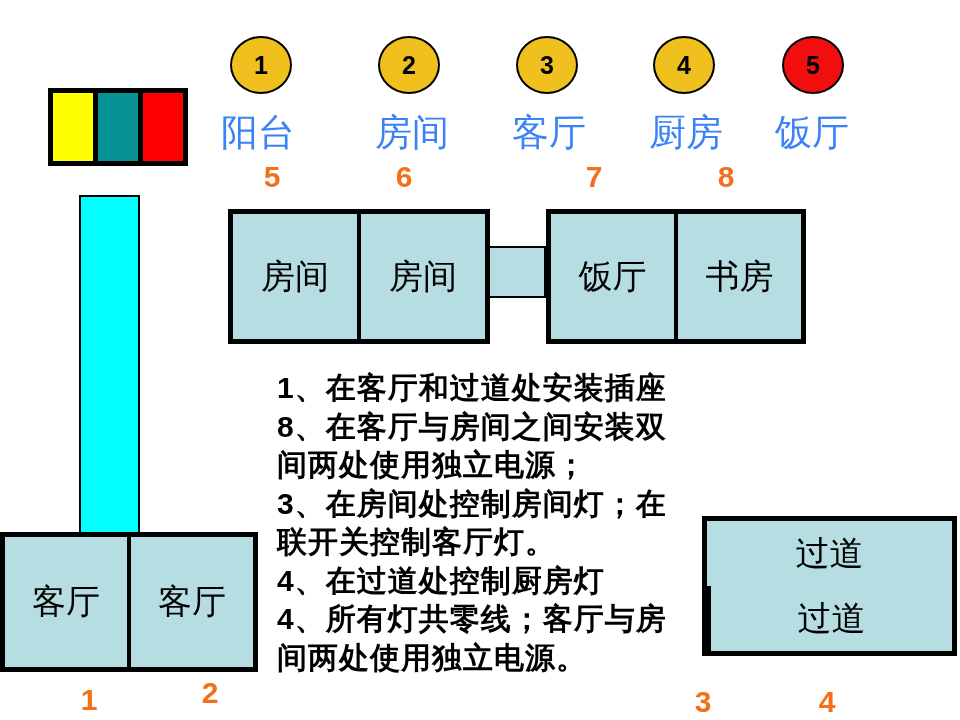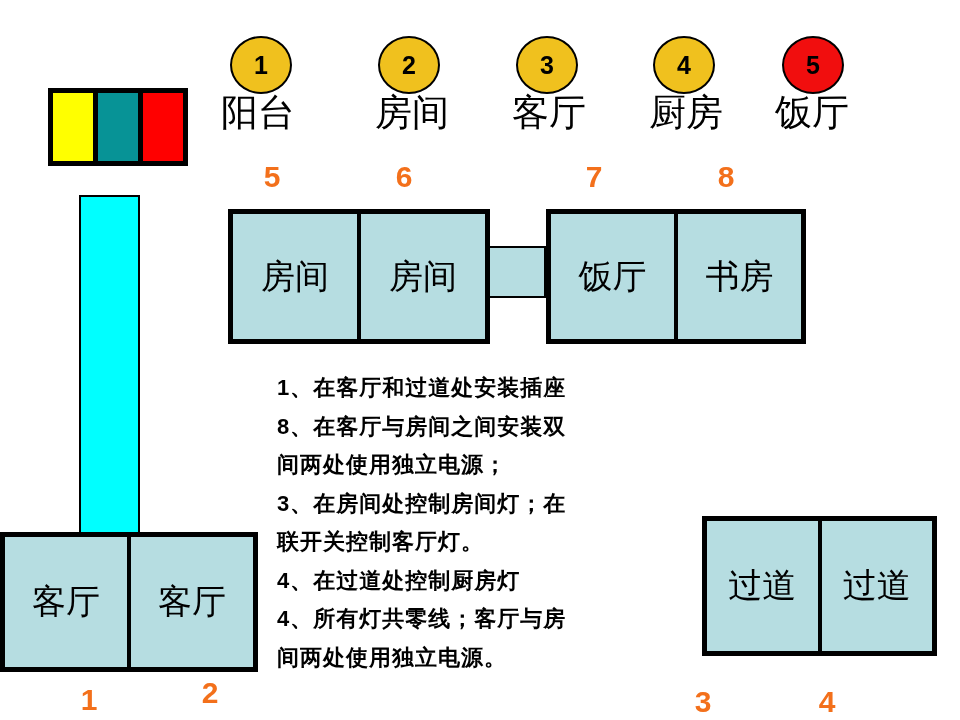--- a/index.html
+++ b/index.html
@@ -32,24 +32,24 @@
     border-radius: 50%;
     border: 2px solid #000000;
     box-sizing: border-box;
     display: flex; align-items: center; justify-content: center;
     font-weight: bold; font-size: 25px; color: #000000;
   }
   .badge-gold { background: #F0C11E; }
   .badge-red  { background: #F10E0E; }
 
   .top-label {
-    position: absolute; top: 92px;
+    position: absolute; top: 112px;
     width: 170px; text-align: center;
     font-family: Liberation Sans, sans-serif;
-    font-size: 37px; line-height: 42px; color: #000000;
+    font-size: 37px; line-height: 42px; color: #3b82f6;
     white-space: nowrap;
   }
 
   
   .pt-num {
     position: absolute;
     width: 44px; text-align: center;
     color: #F3701B; font-weight: bold; font-size: 30px;
     line-height: 32px;
   }
@@ -67,21 +67,21 @@
     display: flex; align-items: center; justify-content: center;
     font-family: "Liberation Serif", serif;
     font-size: 34px; color: #000000;
     white-space: nowrap;
   }
   .room-cell + .room-cell { border-left: 4px solid #000000; }
 
   .upper-left  { left: 228px; top: 209px; width: 262px; height: 135px; }
   .upper-right { left: 546px; top: 209px; width: 260px; height: 135px; }
   .living      { left: 0px;   top: 532px; width: 258px; height: 140px; }
-  .corridor    { left: 702px; top: 516px; width: 235px; height: 140px; }
+  .corridor    { left: 702px; top: 516px; width: 255px; height: 140px; flex-direction: column; }
 
   .connector {
     position: absolute; left: 488px; top: 246px;
     width: 58px; height: 52px;
     background: #B6DDE1;
     border: 2px solid #000000;
     box-sizing: border-box;
   }
 
   .riser {
@@ -91,21 +91,21 @@
     border: 2px solid #000000; border-bottom: none;
     box-sizing: border-box;
   }
 
   
   .instructions {
     position: absolute; left: 277px; top: 369px;
     width: 440px;
     color: #000000;
     font-weight: bold;
-    font-size: 22px; line-height: 38.5px;
+    font-size: 30px; line-height: 38.5px;
     letter-spacing: 1px;
     white-space: nowrap;
   }
 </style>
 </head>
 <body>
 
 <div class="stage">
 
   <div class="legend">

